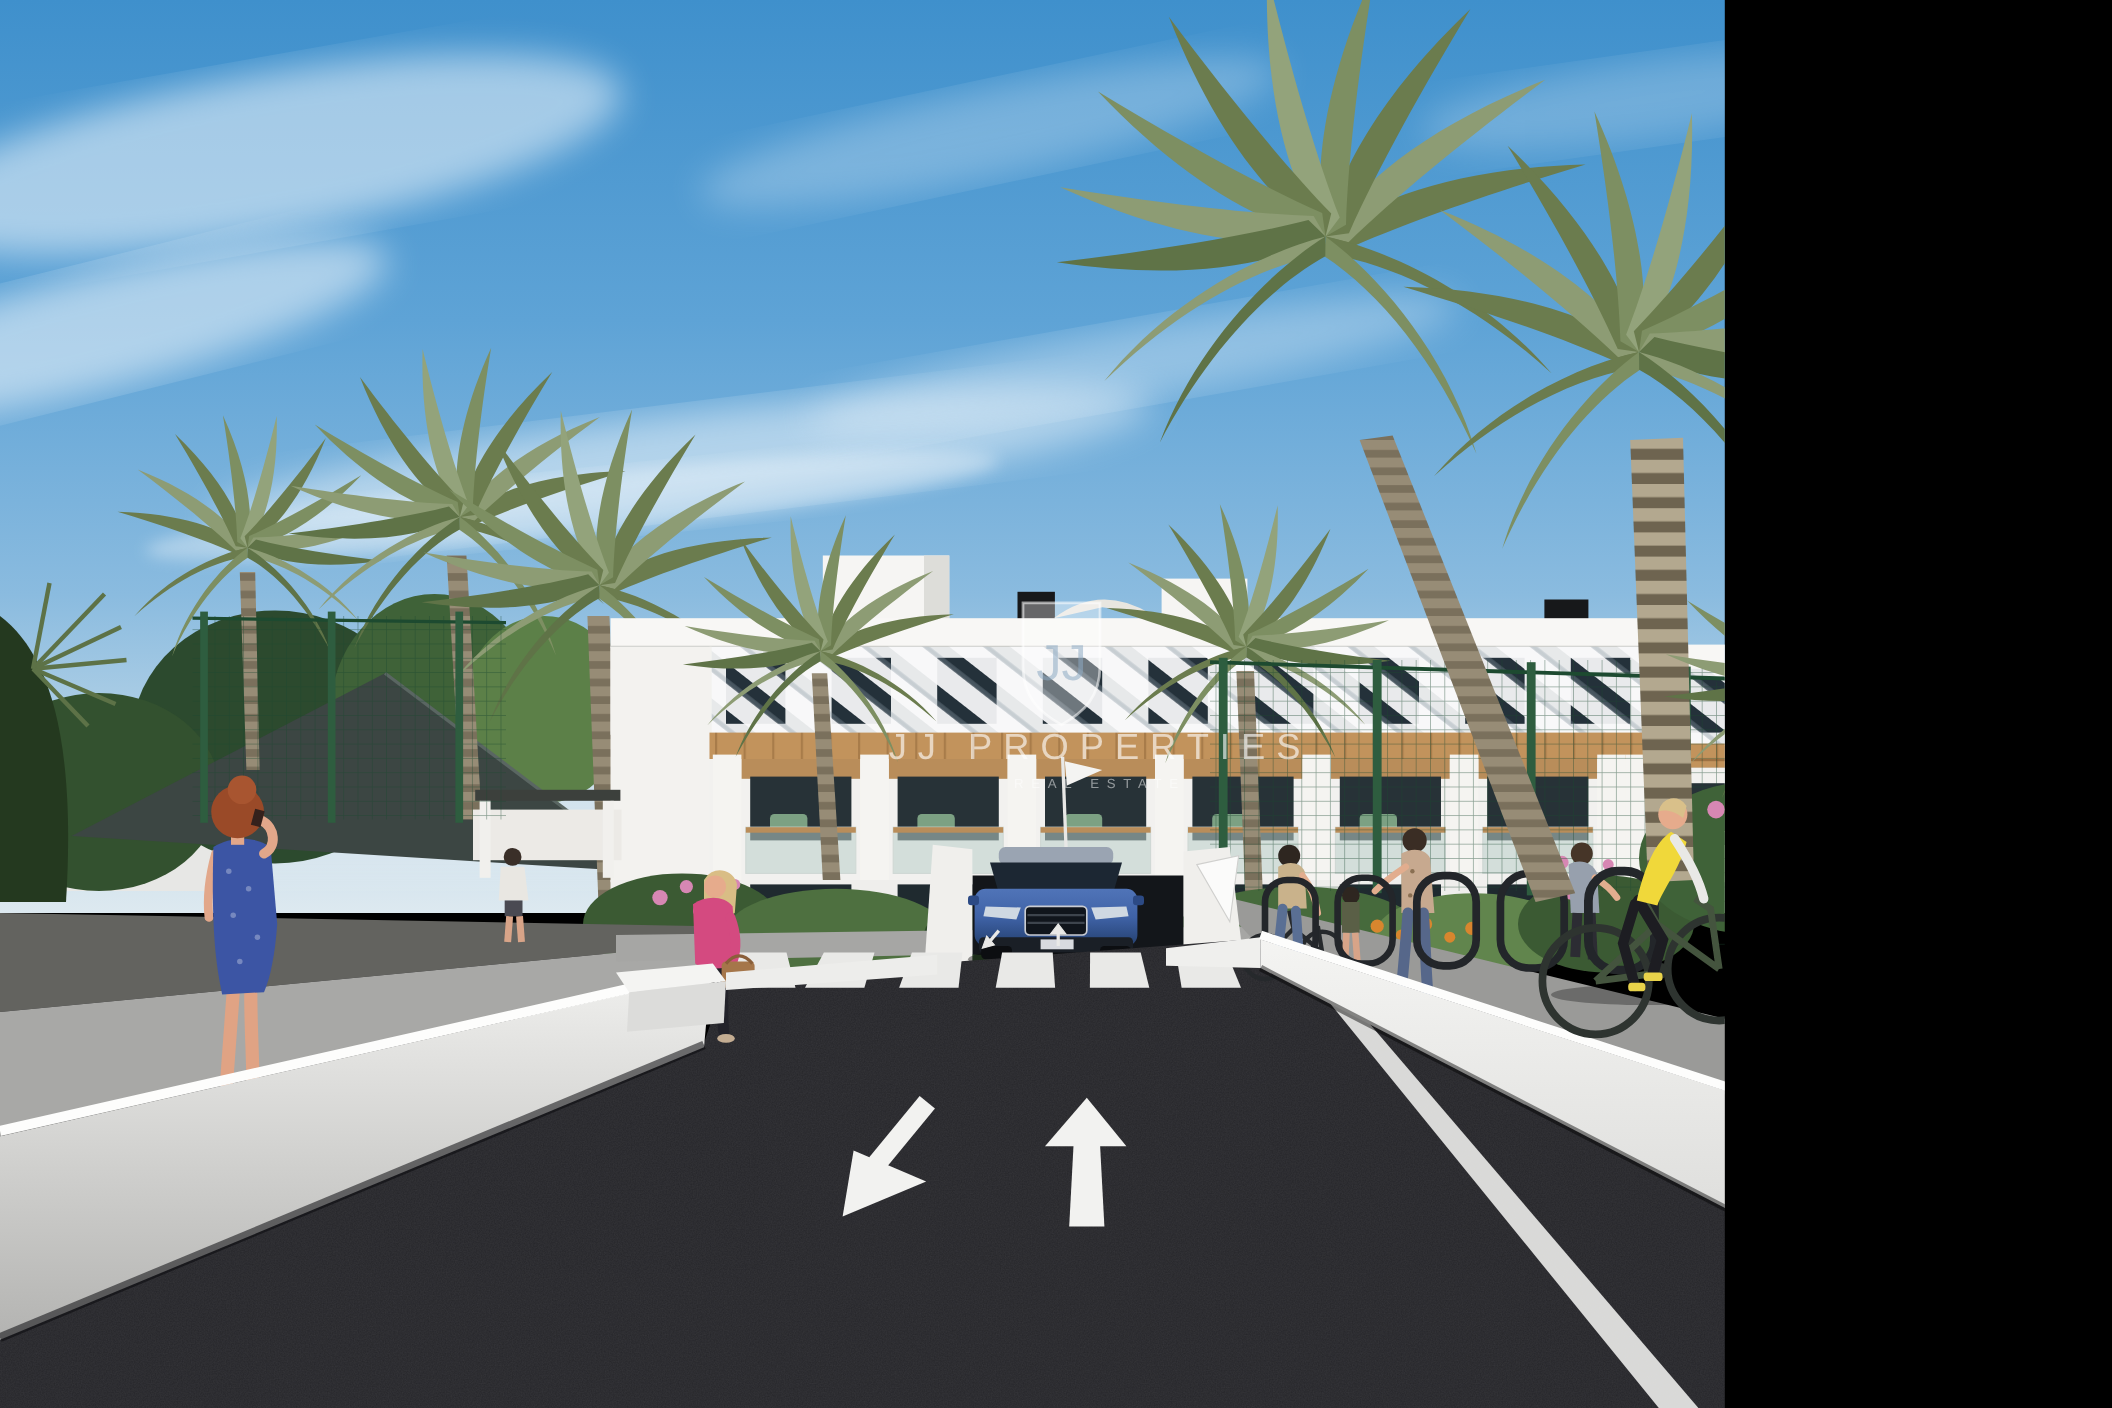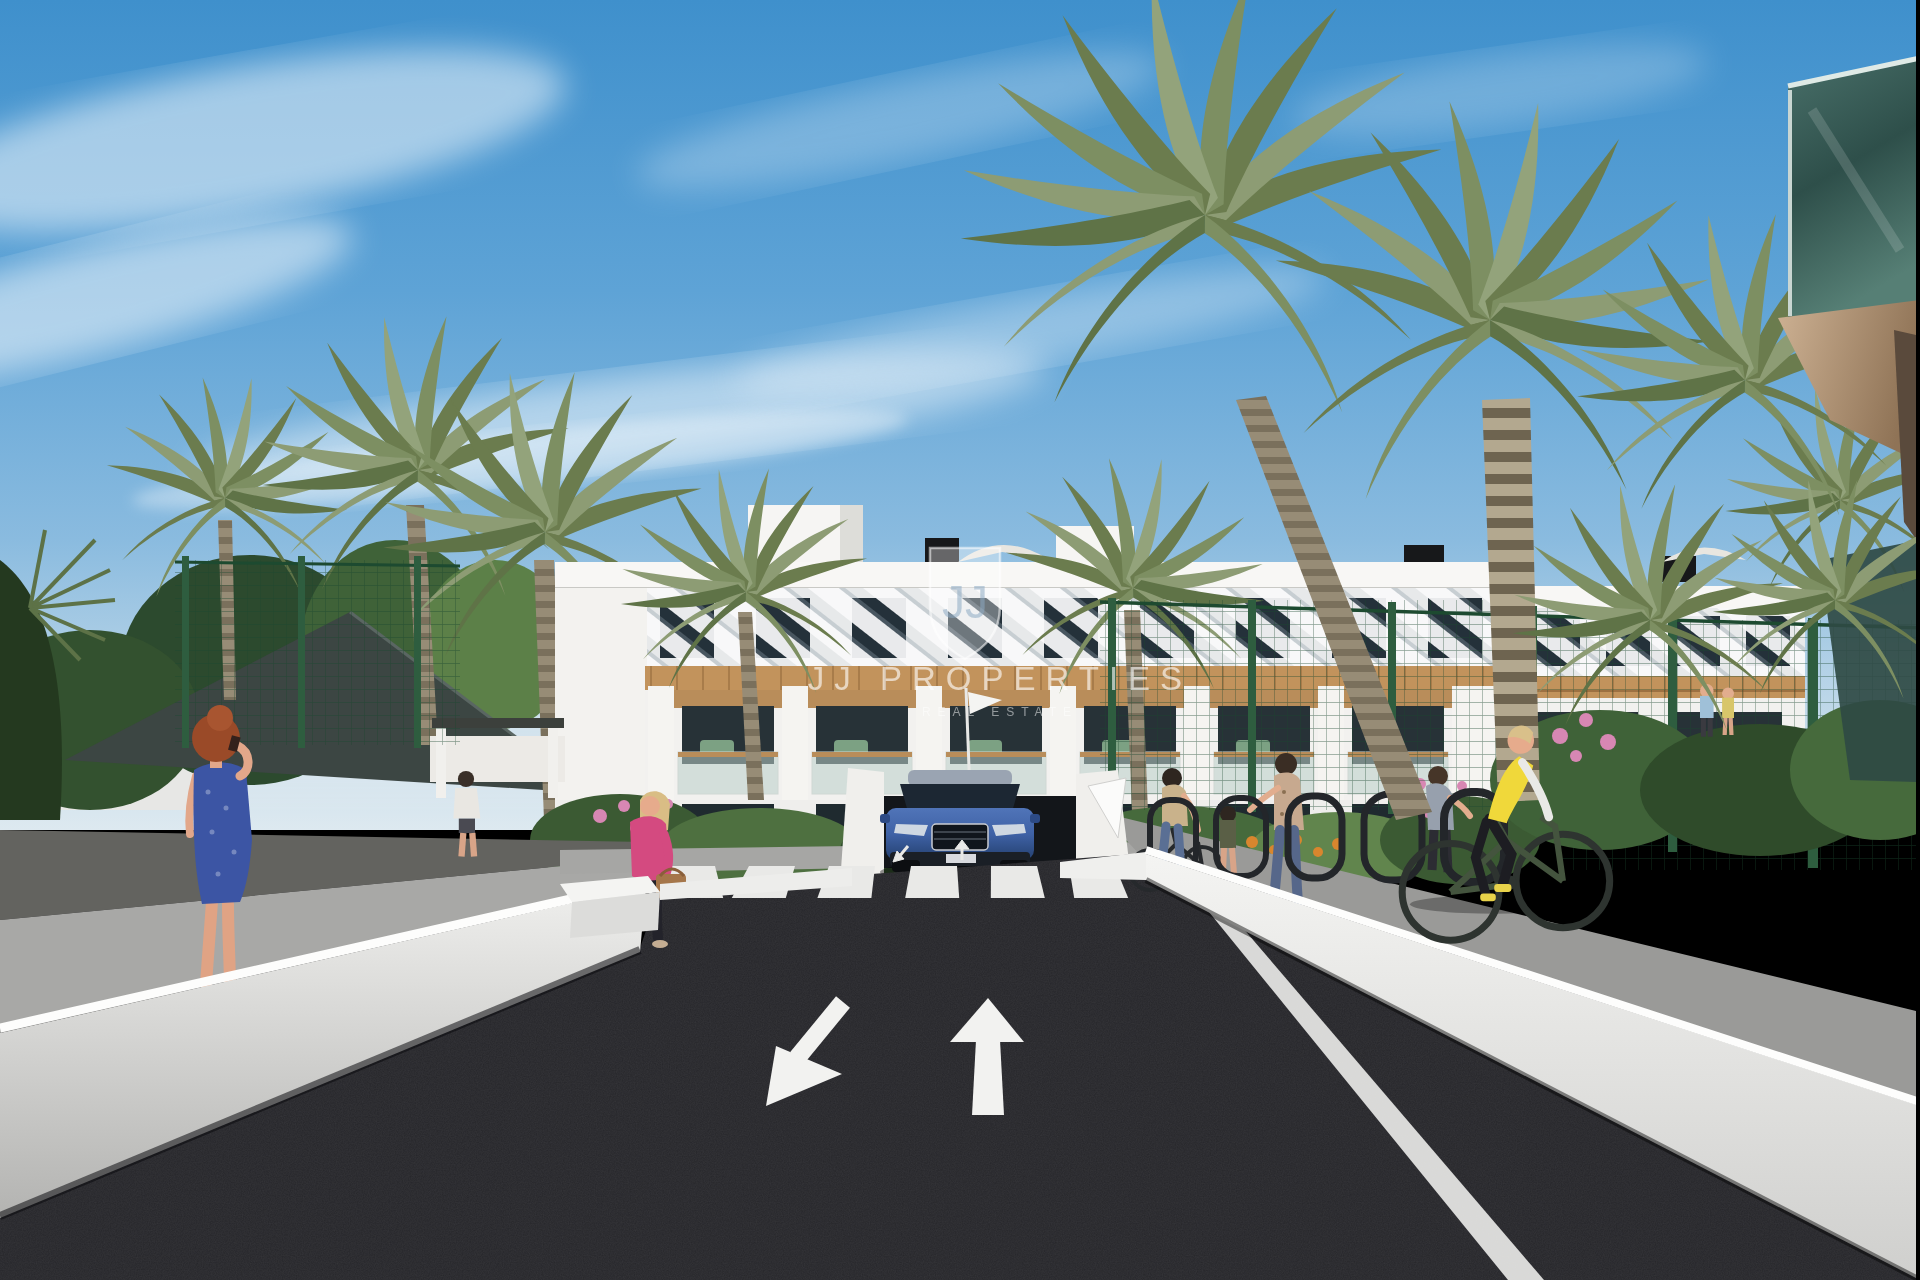--- a/index.html
+++ b/index.html
@@ -1,16 +1,16 @@
 <!DOCTYPE html>
 <html><head>
 <meta charset="utf-8">
 <style>
   html,body{margin:0;padding:0;background:#000;}
-  #stage{position:relative;width:1916px;height:1280px;overflow:hidden;font-family:"Liberation Sans",sans-serif;}
+  #stage{position:relative;width:1568px;height:1280px;overflow:hidden;font-family:"Liberation Sans",sans-serif;}
   svg{display:block;position:absolute;left:0;top:0;}
   text{font-family:"Liberation Sans",sans-serif;}
   .wm-title{font-weight:400;}
 </style>
 </head>
 <body>
 
 <div id="stage">
 <svg width="1920" height="1280" viewBox="0 0 1920 1280">
 <defs>

